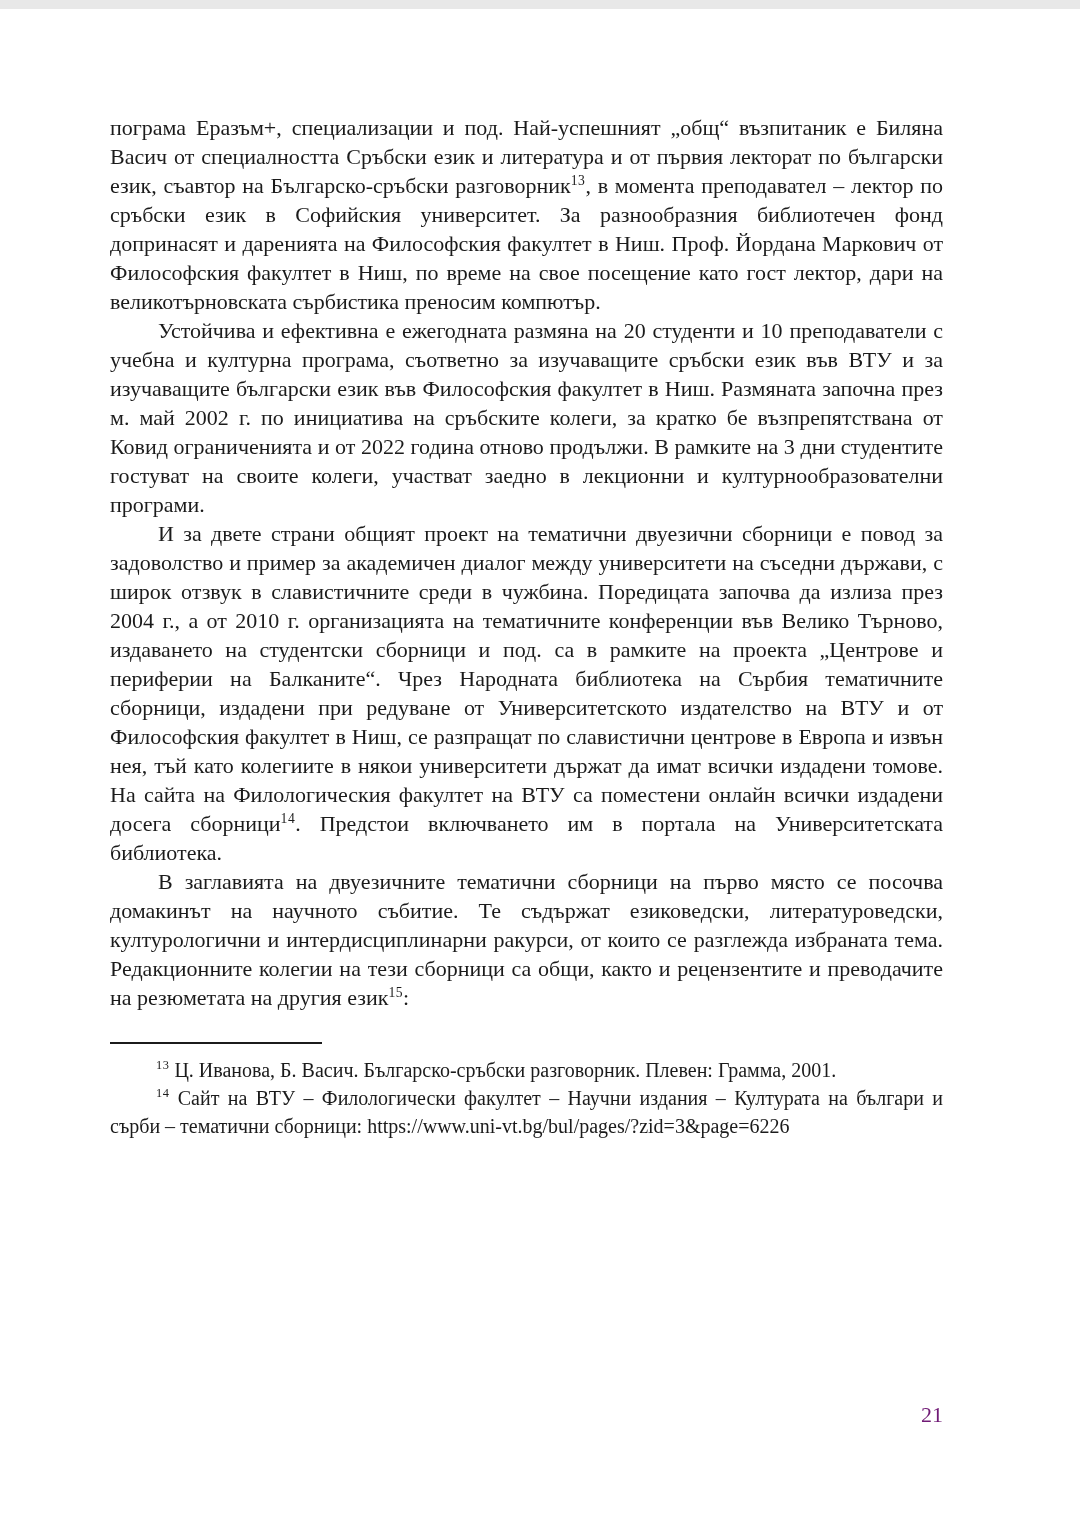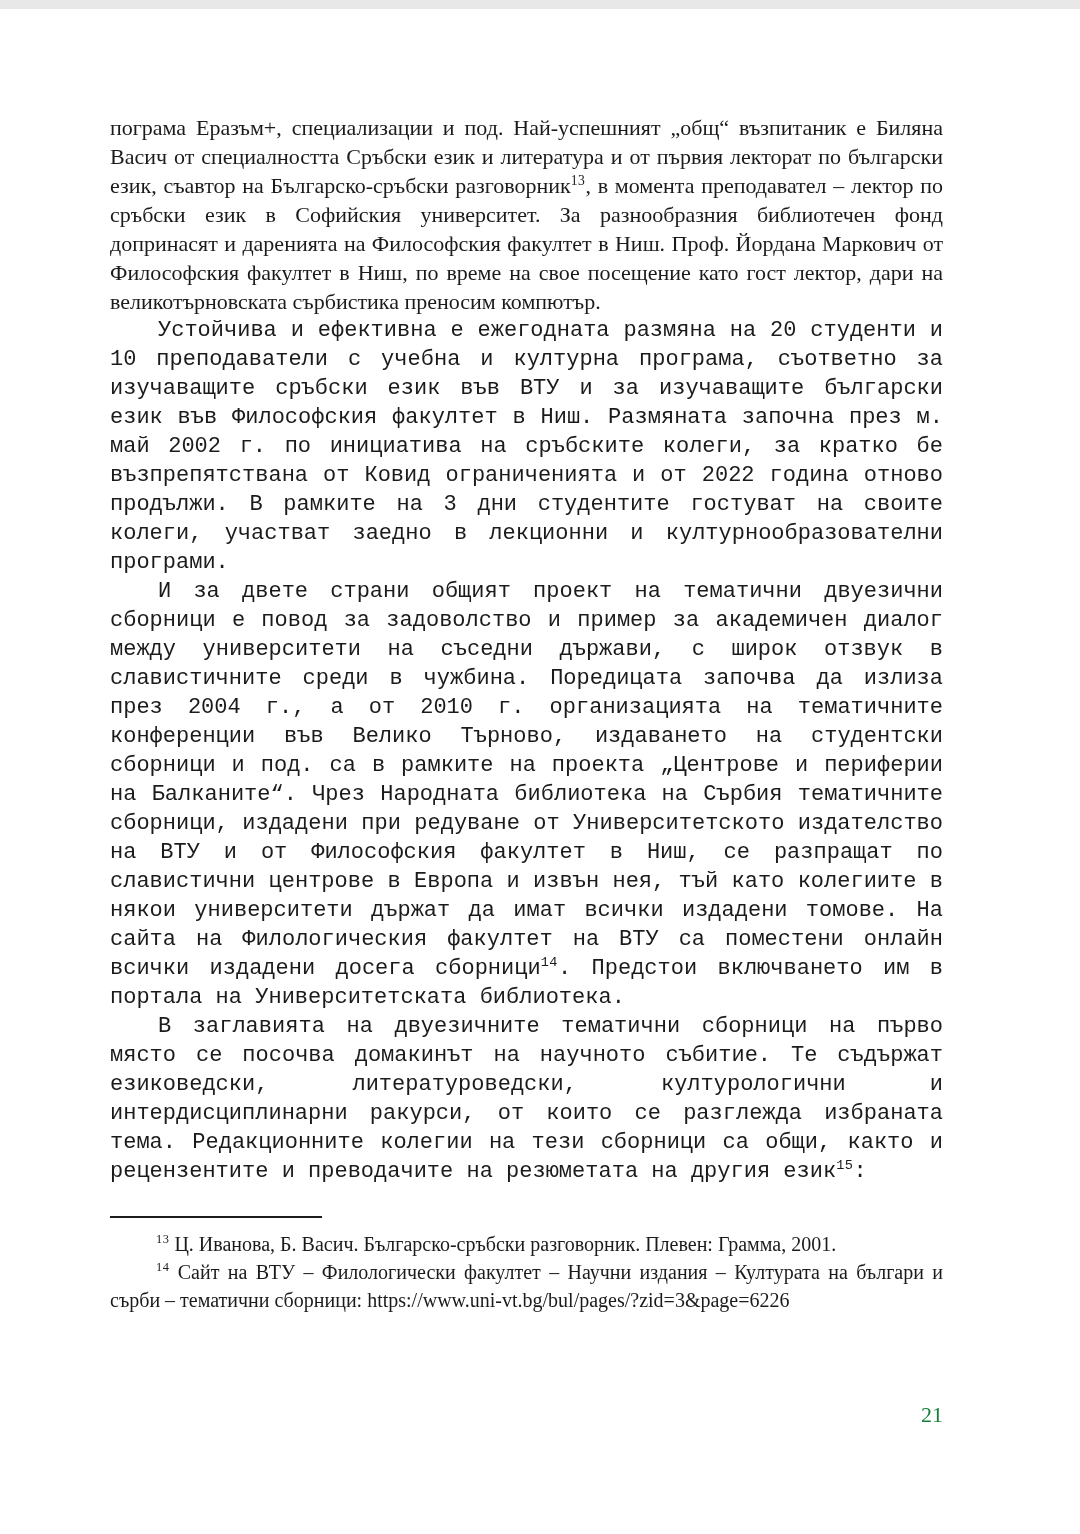--- a/index.html
+++ b/index.html
@@ -24,21 +24,20 @@
     width: 833px;
   }
   .body-par {
     margin: 0;
     font-size: 22px;
     line-height: 29px;
     text-align: justify;
   }
   .body-par.indent {
     text-indent: 48px;
-    font-family: Liberation Mono, monospace;
   }
   sup {
     font-size: 0.62em;
     line-height: 0;
     vertical-align: super;
     letter-spacing: 0.5px;
   }
   .footnote-rule {
     width: 212px;
     height: 0;
@@ -54,21 +53,21 @@
     line-height: 28px;
     text-align: justify;
     text-indent: 46px;
   }
   .page-number {
     position: absolute;
     top: 1392px;
     right: 137px;
     font-size: 22px;
     line-height: 28px;
-    color: #15803d;
+    color: #701a75;
   }
 </style>
 </head>
 <body>
 
 <div class="page">
   <div class="content">
     <div id="body-paragraphs">
         <p class="body-par"><span>пограма Еразъм+, специализации и под. Най-успешният „общ“ възпитаник е Биляна Васич от специалността Сръбски език и литература и от първия лекторат по български език, съавтор на Българско-сръбски разговорник</span><sup>13</sup><span>, в момента преподавател – лектор по сръбски език в Софийския университет. За разнообразния библиотечен фонд допринасят и даренията на Философския факултет в Ниш. Проф. Йордана Маркович от Философския факултет в Ниш, по време на свое посещение като гост лектор, дари на великотърновската сърбистика преносим компютър.</span></p>
         <p class="body-par indent"><span>Устойчива и ефективна е ежегодната размяна на 20 студенти и 10 преподаватели с учебна и културна програма, съответно за изучаващите сръбски език във ВТУ и за изучаващите български език във Философския факултет в Ниш. Размяната започна през м. май 2002 г. по инициатива на сръбските колеги, за кратко бе възпрепятствана от Ковид ограниченията и от 2022 година отново продължи. В рамките на 3 дни студентите гостуват на своите колеги, участват заедно в лекционни и културнообразователни програми.</span></p>

